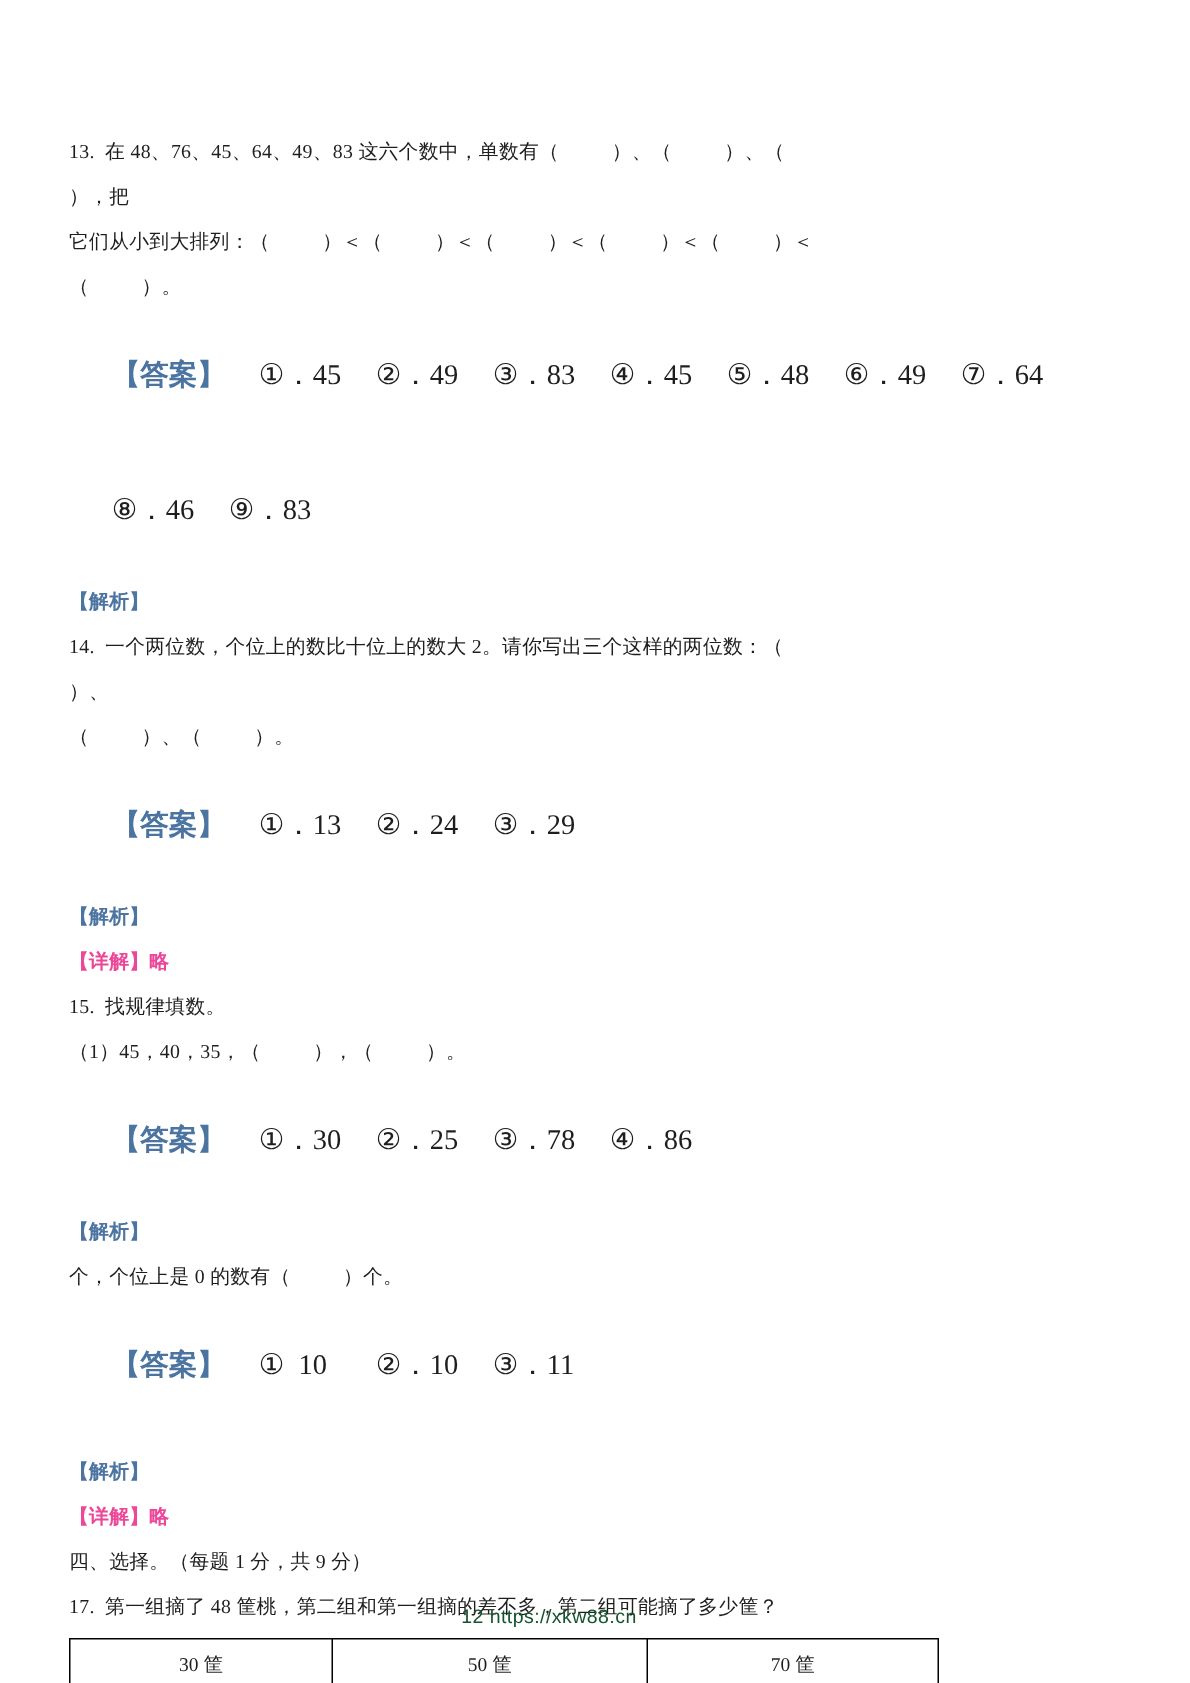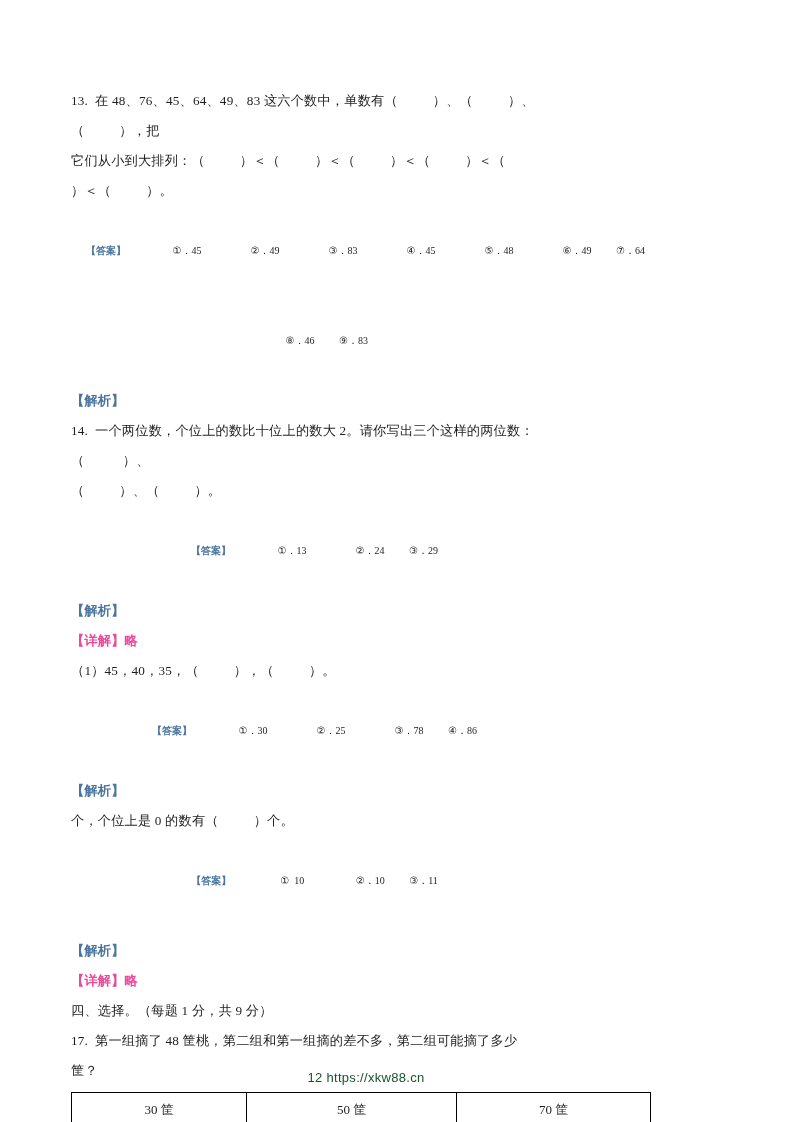--- a/index.html
+++ b/index.html
@@ -14,44 +14,43 @@
     font-family: "Liberation Serif", "DejaVu Serif", serif;
     color: #1a1a1a;
     overflow: hidden;
   }
   .page {
     position: absolute;
     left: 0; top: 0;
     width: 653px;
     height: 1122px;
     box-sizing: border-box;
-    padding: 86px 110px 0 71px;
+    padding: 86px 110px 0 46px;
   }
   .line {
     font-size: 13.2px;
     line-height: 30px;
     letter-spacing: 0.2px;
     white-space: pre-wrap;
     color: #1e1e1e;
   }
   .tag-blue {
     color: #4b74a0;
     font-weight: bold;
     font-family: "Liberation Serif", "DejaVu Serif", serif;
   }
   .tag-black {
     color: #ec4899;
     font-weight: bold;
   }
   .ansrow {
-    font-size: 10px;
+    font-size: 19px;
     line-height: 30px;
     color: #1e1e1e;
     white-space: pre;
-    text-align: center;
   }
   .ansrow .tag-blue { margin-right: 22px; }
   .ans-item {
     display: inline-block;
     min-width: 78px;
     color: #1e1e1e;
   }
   .ans-item.last { min-width: 0; }
 
   table.grid {
@@ -107,20 +106,21 @@
     <div class="line">14.  一个两位数，个位上的数比十位上的数大 2。请你写出三个这样的两位数：（           ）、</div>
     <div class="line">（          ）、（          ）。</div>
     <div class="ansrow">
       <span class="tag-blue">【答案】</span><span class="ans-item">①．13</span><span class="ans-item">②．24</span><span class="ans-item last">③．29</span>
     </div>
     <div class="line"><span class="tag-blue">【解析】</span></div>
     <div class="line"><span class="tag-black">【详解】略</span></div>
   </div>
 
   <div>
+    <div class="line">15.  找规律填数。</div>
     <div class="line">（1）45，40，35，（          ），（          ）。</div>
     <div class="ansrow">
       <span class="tag-blue">【答案】</span><span class="ans-item">①．30</span><span class="ans-item">②．25</span><span class="ans-item">③．78</span><span class="ans-item last">④．86</span>
     </div>
     <div class="line"><span class="tag-blue">【解析】</span></div>
   </div>
 
   <div>
     <div class="line">个，个位上是 0 的数有（          ）个。</div>
     <div class="ansrow">

